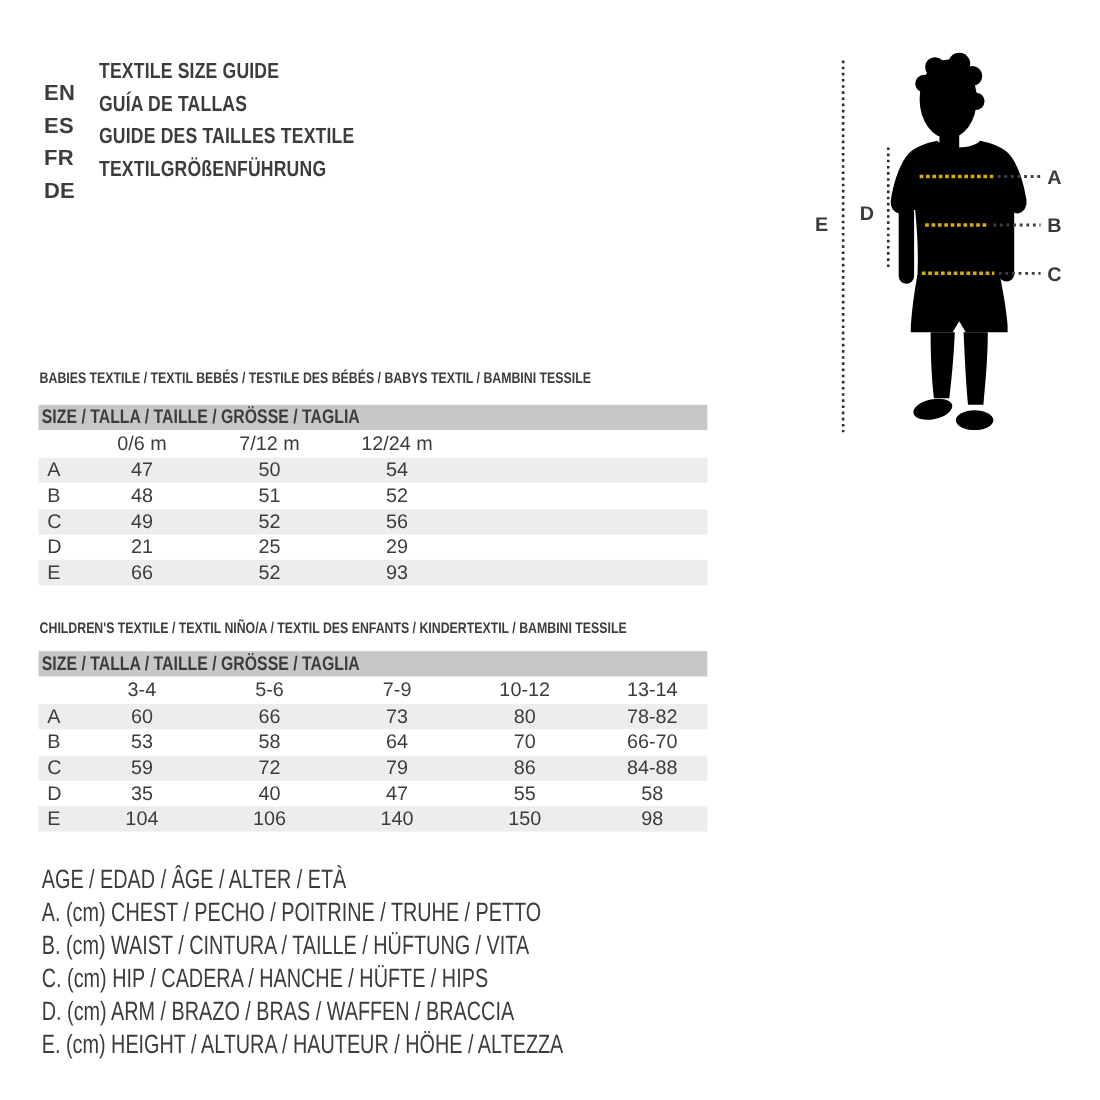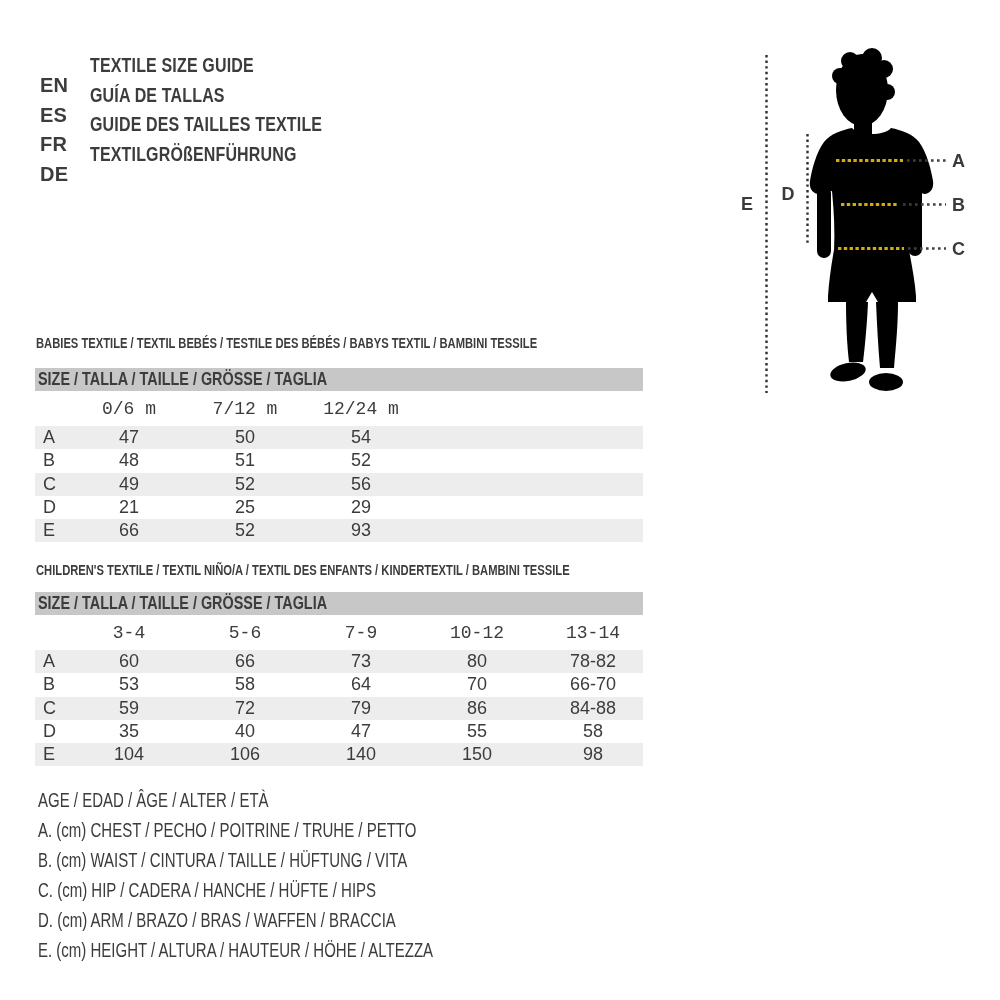--- a/index.html
+++ b/index.html
@@ -15,28 +15,28 @@
   .lang-row { display:flex; align-items:center; height:29.5px; font-size:20px; font-weight:bold; letter-spacing:0.2px; }
   .lang-code { width:50px; flex:0 0 50px;margin-top:40px; }
 
   
   .sec-title { position:absolute; left:36px; height:22px; font-size:14px; font-weight:bold; display:flex; align-items:center; }
 
   
   .table { position:absolute; left:35px; width:608px; }
   .size-bar { height:23px; background:#c7c7c7; display:flex; align-items:center; padding-left:3px; box-sizing:border-box; font-size:18px; font-weight:bold; }
   .t-row { display:flex; align-items:center; height:23.3px; font-size:18px; }
-  .col-row { height:35px;font-family:Liberation Mono, monospace; }
+  .col-row { height:25px; }
   .t-row.alt { background:#ededed; }
   .cell-label { width:28px; flex:0 0 28px; padding-left:8px; box-sizing:content-box; }
   .cell { width:116px; flex:0 0 116px; text-align:center; }
 
   
   .legend { position:absolute; left:38px; top:785px; }
-  .legend-line { display:flex; align-items:center; height:30px; font-size:20px; }
+  .legend-line { display:flex; align-items:center; height:30px; font-size:24px; }
 
   
   .figure-svg { position:absolute; left:720px; top:40px; width:280px; height:370px; }
   .figure-svg .marker-label { font-family:"Liberation Sans", sans-serif; font-weight:bold; font-size:18px; fill:#3a3a3a; }
   .sil { fill:#000000; stroke:none; }
 </style>
 </head>
 <body>
 
 <div class="page">

